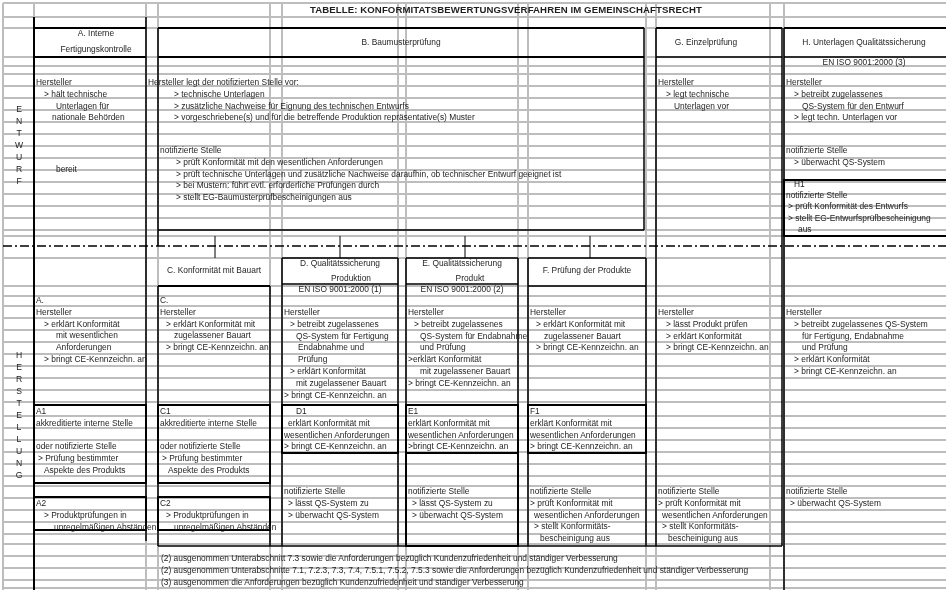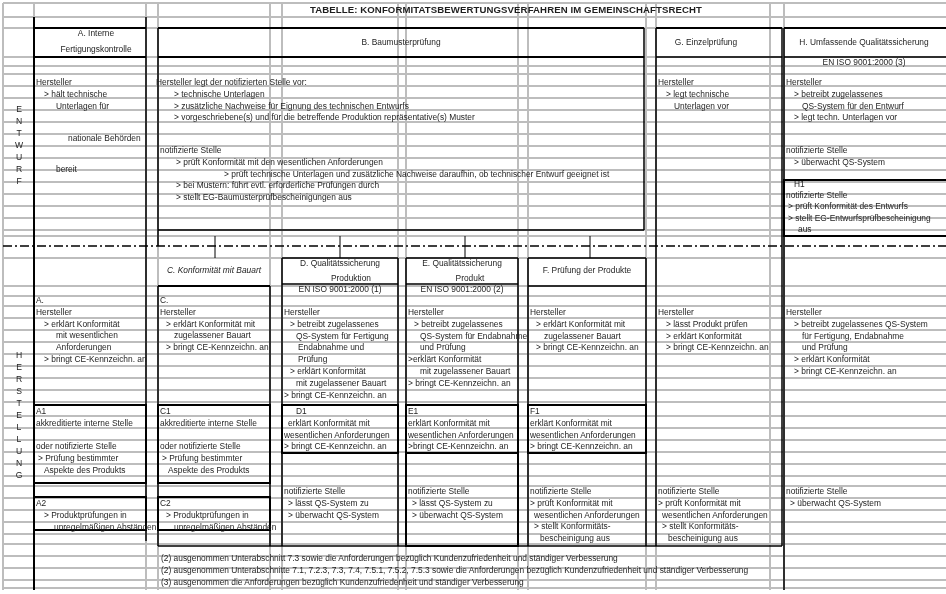--- a/index.html
+++ b/index.html
@@ -147,36 +147,36 @@
     <div class="side" style="left: 12px; top: 433px;">L</div>
     <div class="side" style="left: 12px; top: 445px;">U</div>
     <div class="side" style="left: 12px; top: 457px;">N</div>
     <div class="side" style="left: 12px; top: 469px;">G</div>
   </div>
 
 <div class="t c" style="left:34px;top:28px;width:124px;">A. Interne</div>
 <div class="t c" style="left:34px;top:44px;width:124px;">Fertigungskontrolle</div>
 <div class="t c" style="left:158px;top:37px;width:486px;">B. Baumusterprüfung</div>
 <div class="t c" style="left:656px;top:37px;width:100px;">G. Einzelprüfung</div>
-<div class="t c" style="left:784px;top:37px;width:160px;">H. Umfassende Qualitätssicherung</div>
+<div class="t c" style="left:784px;top:37px;width:160px;">H. Unterlagen Qualitätssicherung</div>
 <div class="t c" style="left:784px;top:57px;width:160px;">EN ISO 9001:2000 (3)</div>
 
 <div id="cells">
     <div class="t" style="left: 36px; top: 77px;">Hersteller</div>
     <div class="t" style="left: 44px; top: 88.8px;">&gt; hält technische</div>
     <div class="t" style="left: 56px; top: 100.6px;">Unterlagen für</div>
-    <div class="t" style="left: 68px; top: 112.4px; margin-top: 21px;">nationale Behörden</div>
+    <div class="t" style="left: 52px; top: 112.4px;">nationale Behörden</div>
     <div class="t" style="left: 56px; top: 124.2px; margin-top: 40px;">bereit</div>
-    <div class="t" style="left: 156px; top: 77px;">Hersteller legt der notifizierten Stelle vor:</div>
+    <div class="t" style="left: 148px; top: 77px;">Hersteller legt der notifizierten Stelle vor:</div>
     <div class="t" style="left: 174px; top: 88.8px;">&gt; technische Unterlagen</div>
     <div class="t" style="left: 174px; top: 100.6px;">&gt; zusätzliche Nachweise für Eignung des technischen Entwurfs</div>
     <div class="t" style="left: 174px; top: 112.4px;">&gt; vorgeschriebene(s) und für die betreffende Produktion repräsentative(s) Muster</div>
     <div class="t" style="left: 160px; top: 145px;">notifizierte Stelle</div>
     <div class="t" style="left: 176px; top: 156.8px;">&gt; prüft Konformität mit den wesentlichen Anforderungen</div>
-    <div class="t" style="left: 176px; top: 168.6px; margin-left: 48px;">&gt; prüft technische Unterlagen und zusätzliche Nachweise daraufhin, ob technischer Entwurf geeignet ist</div>
+    <div class="t" style="left: 176px; top: 168.6px;">&gt; prüft technische Unterlagen und zusätzliche Nachweise daraufhin, ob technischer Entwurf geeignet ist</div>
     <div class="t" style="left: 176px; top: 180.4px;">&gt; bei Mustern: führt evtl. erforderliche Prüfungen durch</div>
     <div class="t" style="left: 176px; top: 192.2px;">&gt; stellt EG-Baumusterprüfbescheinigungen aus</div>
     <div class="t" style="left: 658px; top: 77px;">Hersteller</div>
     <div class="t" style="left: 666px; top: 88.8px;">&gt; legt technische</div>
     <div class="t" style="left: 674px; top: 100.6px;">Unterlagen vor</div>
     <div class="t" style="left: 786px; top: 77px;">Hersteller</div>
     <div class="t" style="left: 794px; top: 88.8px;">&gt; betreibt zugelassenes</div>
     <div class="t" style="left: 802px; top: 100.6px;">QS-System für den Entwurf</div>
     <div class="t" style="left: 794px; top: 112.4px;">&gt; legt techn. Unterlagen vor</div>
     <div class="t" style="left: 786px; top: 145px;">notifizierte Stelle</div>
@@ -267,21 +267,21 @@
     <div class="t" style="left: 540px; top: 533.2px;">bescheinigung aus</div>
     <div class="t" style="left: 658px; top: 486px;">notifizierte Stelle</div>
     <div class="t" style="left: 658px; top: 497.8px;">&gt; prüft Konformität mit</div>
     <div class="t" style="left: 662px; top: 509.6px;">wesentlichen Anforderungen</div>
     <div class="t" style="left: 662px; top: 521.4px;">&gt; stellt Konformitäts-</div>
     <div class="t" style="left: 668px; top: 533.2px;">bescheinigung aus</div>
     <div class="t" style="left: 786px; top: 486px;">notifizierte Stelle</div>
     <div class="t" style="left: 790px; top: 497.8px;">&gt; überwacht QS-System</div>
   </div>
 
-<div class="t c" style="left:158px;top:265px;width:112px;font-style:italic;">C. Konformität mit Bauart</div>
+<div class="t c" style="left:158px;top:265px;width:112px;">C. Konformität mit Bauart</div>
 <div class="t c" style="left:282px;top:258px;width:116px;">D. Qualitätssicherung</div>
 <div class="t c" style="left:293px;top:273px;width:116px;">Produktion</div>
 <div class="t c" style="left:282px;top:284px;width:116px;">EN ISO 9001:2000 (1)</div>
 <div class="t c" style="left:406px;top:258px;width:112px;">E. Qualitätssicherung</div>
 <div class="t c" style="left:406px;top:273px;width:128px;">Produkt</div>
 <div class="t c" style="left:406px;top:284px;width:112px;">EN ISO 9001:2000 (2)</div>
 <div class="t c" style="left:528px;top:265px;width:118px;">F. Prüfung der Produkte</div>
 
 <div class="t" style="left:161px;top:553px;">(2) ausgenommen Unterabschnitt 7.3 sowie die Anforderungen bezüglich Kundenzufriedenheit und ständiger Verbesserung</div>
 <div class="t" style="left:161px;top:565px;">(2) ausgenommen Unterabschnitte 7.1, 7.2.3, 7.3, 7.4, 7.5.1, 7.5.2, 7.5.3 sowie die Anforderungen bezüglich Kundenzufriedenheit und ständiger Verbesserung</div>

